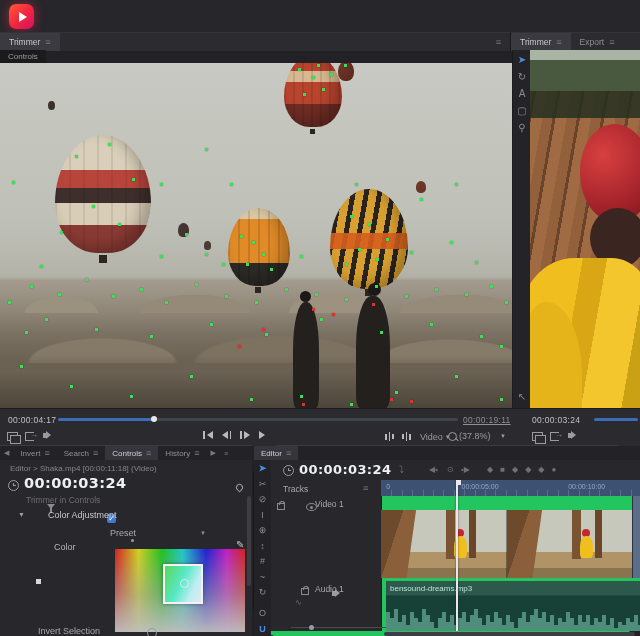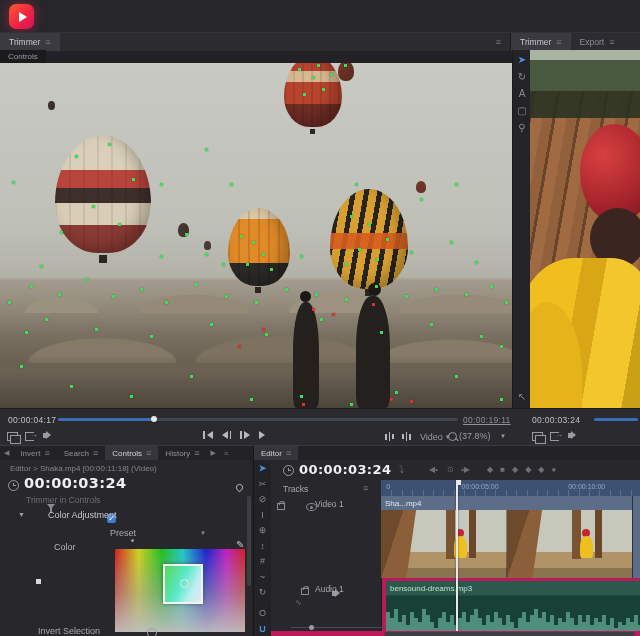--- a/index.html
+++ b/index.html
@@ -51,21 +51,21 @@
   
   #viewer{left:530px;top:50px;width:110px;height:358px;overflow:hidden;background:repeating-linear-gradient(100deg,#93603c 0 10px,#6b432a 10px 13px,#a06a42 13px 24px);}
   #viewer .foliage{position:absolute;left:0;top:0;width:110px;height:68px;background:linear-gradient(180deg,#aab4a4 0 14%,#49593f 14% 60%,rgba(36,48,32,.85) 60% 100%);}
   #viewer .beanie{position:absolute;right:-12px;top:74px;width:72px;height:98px;border-radius:48% 52% 46% 50%;background:radial-gradient(circle at 32% 32%,#d84040,#9e2028 68%,#6e161c 100%);}
   #viewer .shadowhair{position:absolute;right:-6px;top:158px;width:56px;height:60px;border-radius:50%;background:#3a2520;}
   #viewer .jacket{position:absolute;left:-12px;top:208px;width:134px;height:160px;border-radius:42% 30% 0 0;background:linear-gradient(100deg,#f0be1e 0 40%,#d9a716 40% 55%,#f2c62c 55% 80%,#caa014 80%);}
   #viewer .jacket2{position:absolute;left:-8px;top:252px;width:60px;height:120px;border-radius:40% 60% 0 0;background:#e5b31a;}
   #viewerbar{left:512px;top:408px;width:128px;height:37px;background:#2a2a2f;border-top:1px solid #1a1a1d;}
   
   #panelL{left:0;top:445px;width:252px;height:191px;background:#28282c;border-top:1px solid #3a3a40;}
-  #panelR{left:253px;top:445px;width:387px;height:191px;background:#be185d;border-top:1px solid #3a3a40;border-left:1px solid #17171a;}
+  #panelR{left:253px;top:445px;width:387px;height:191px;background:#22c55e;border-top:1px solid #3a3a40;border-left:1px solid #17171a;border-radius:28px;}
   .ptabs{position:absolute;left:0;top:0;right:0;height:14px;background:#232327;display:flex;align-items:stretch;font-size:8px;color:#8f8f96;}
   .ptab{display:flex;align-items:center;gap:4px;padding:0 7px;}
   .ptab.active{background:#35353b;color:#d0d0d6;}
   .arrowbtn{display:flex;align-items:center;padding:0 4px;color:#7a7a80;font-size:7px;}
   .crumb{font-size:8px;color:#85858c;}
   .tc-big{font-size:14.5px;font-weight:bold;color:#eef0f4;letter-spacing:.4px;font-family:"DejaVu Sans",sans-serif;}
   .clock{width:9px;height:9px;border:1px solid #9a9aa2;border-radius:50%;}
   .clock:before{content:"";position:absolute;left:4px;top:2px;width:1px;height:3px;background:#9a9aa2;}
   .clock:after{content:"";position:absolute;left:4px;top:4px;width:3px;height:1px;background:#9a9aa2;}
   .pin{width:5px;height:5px;border:1px solid #9a9aa2;border-radius:50% 50% 50% 0;transform:rotate(-45deg);}
@@ -492,23 +492,20 @@
           <div class="tick" style="left: 80%;"></div>
           <div class="tick" style="left: 84%;"></div>
           <div class="tick" style="left: 88%;"></div>
           <div class="tick" style="left: 92%;"></div>
           <div class="tick" style="left: 96%;"></div>
           <span style="position: absolute; left: 2%; top: 3px;">0</span>
           <span style="position: absolute; left: 31%; top: 3px;">00:00:05:00</span>
           <span style="position: absolute; left: 72%; top: 3px;">00:00:10:00</span>
         </div>
       <div id="vtrack">
-        <div class="cliphead">
-            <span>Sha...mp4</span>
-          </div>
         <div id="thumbs">
           <div class="thumb">
               <div class="post1"></div>
               <div class="post2"></div>
               <div class="cap"></div>
               <div class="fig"></div>
             </div>
           <div class="thumb">
               <div class="post1"></div>
               <div class="post2"></div>

